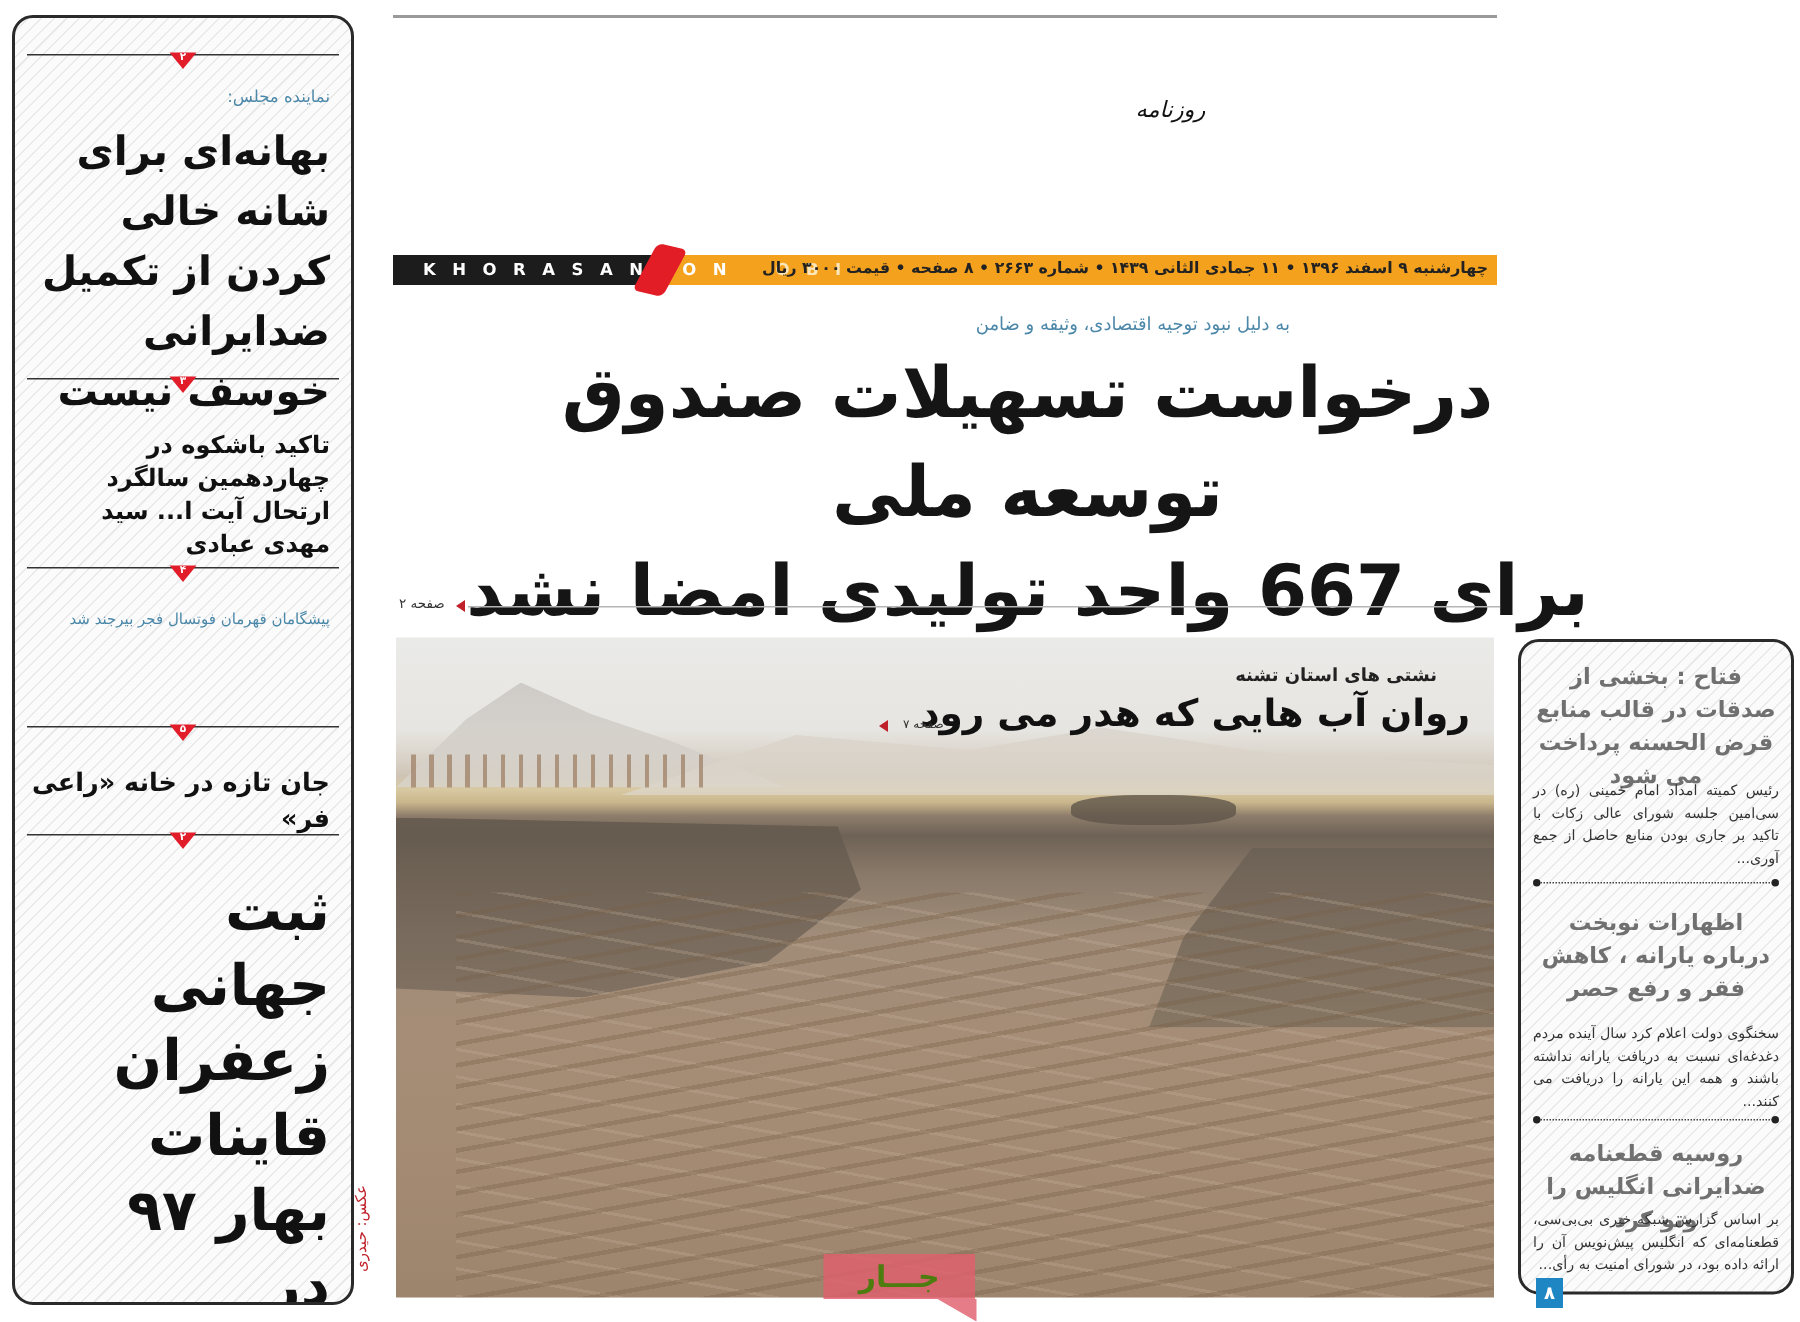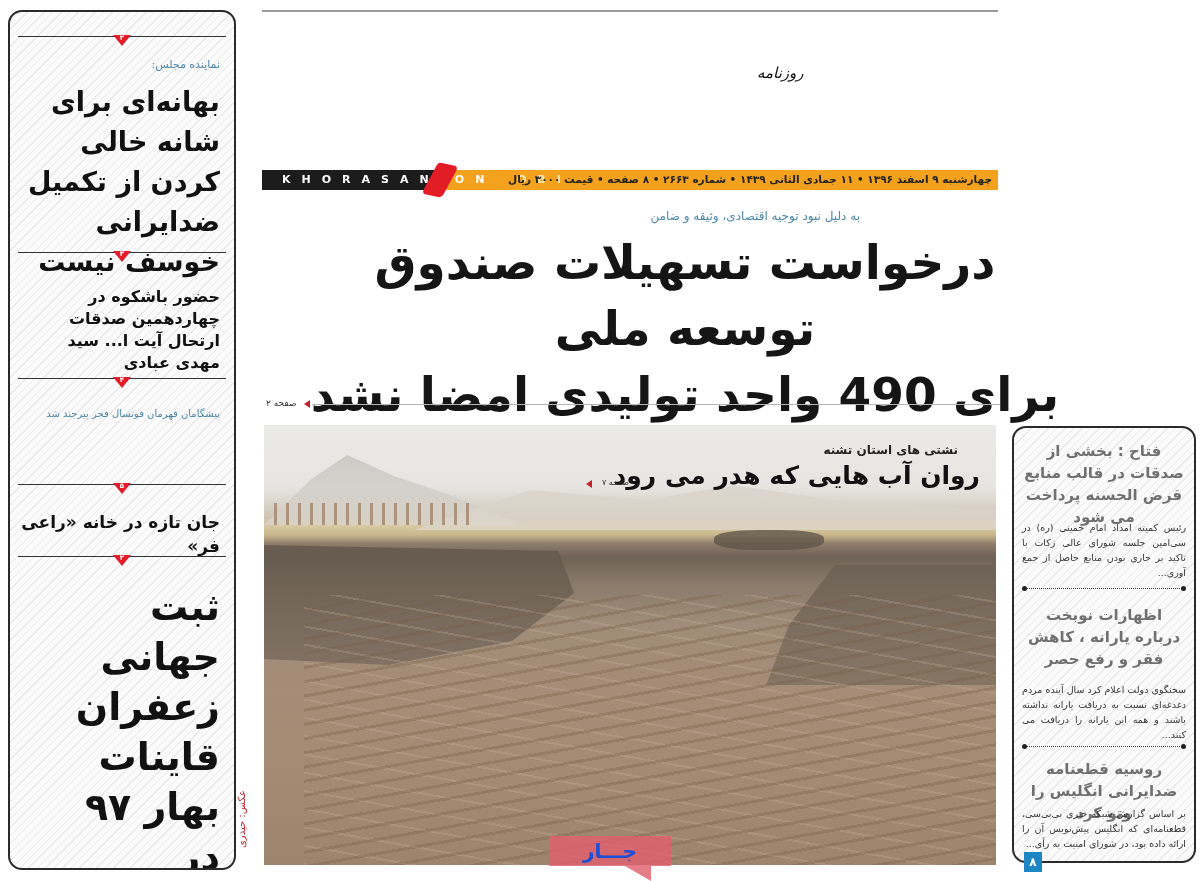--- a/index.html
+++ b/index.html
@@ -120,23 +120,23 @@
   #photo-ref { position: absolute; left: 338px; top: 53px; font-size: 8px; color: #333; direction: rtl; }
   #photo-ref-arrow { position: absolute; left: 322px; top: 55px; width: 0; height: 0; border-top: 4px solid transparent; border-bottom: 4px solid transparent; border-right: 6px solid #c0202a; }
 
   #photo-credit {
     position: absolute; left: 236px; top: 790px; width: 16px; height: 80px;
     writing-mode: vertical-rl; transform: rotate(180deg);
     color: #c0202a; font-size: 10px; direction: rtl;
   }
 
   #watermark {
-    position: absolute; left: 549px; top: 836px; width: 122px; height: 30px;
+    position: absolute; left: 549px; top: 836px; width: 101px; height: 30px;
     background: rgba(225, 95, 110, 0.82);
-    color: #1d4ed8; font-weight: bold; font-size: 20px; text-align: center; line-height: 30px; direction: rtl;
+    color: #4d7c0f; font-weight: bold; font-size: 20px; text-align: center; line-height: 30px; direction: rtl;
   }
   #watermark-tail {
     position: absolute; left: 625px; top: 866px; width: 0; height: 0;
     border-left: 26px solid transparent; border-top: 15px solid rgba(225, 95, 110, 0.82);
   }
 
   
   #right-col {
     position: absolute; left: 1012px; top: 426px; width: 184px; height: 437px;
     border: 2px solid #2a2a2a; border-radius: 14px; overflow: hidden;
@@ -161,21 +161,21 @@
     <span class="num">۲</span>
   </div>
   <div class="left-kicker" style="top:46px;">نماینده مجلس:</div>
   <div class="left-title" style="top:70px; font-size:27px; line-height:40px;">بهانه‌ای برای شانه خالی کردن از تکمیل ضدایرانی خوسف نیست</div>
 
   <div class="section-divider" style="top:240px;">
     <div class="line"></div>
       <div class="tri"></div>
     <span class="num">۳</span>
   </div>
-  <div class="left-title" style="top:274px; font-size:16px; line-height:22px;">حضور باشکوه در چهاردهمین صدقات ارتحال آیت ا... سید مهدی عبادی</div>
+  <div class="left-title" style="top:274px; font-size:16px; line-height:22px;">تاکید باشکوه در چهاردهمین سالگرد ارتحال آیت ا... سید مهدی عبادی</div>
 
   <div class="section-divider" style="top:366px;">
     <div class="line"></div>
       <div class="tri"></div>
     <span class="num">۴</span>
   </div>
   <div class="left-kicker" style="top:396px; font-size:10px;">پیشگامان قهرمان فوتسال فجر بیرجند شد</div>
 
   <div class="section-divider" style="top:472px;">
     <div class="line"></div>
@@ -202,21 +202,21 @@
   <div class="orange"></div>
   <span class="brand-left">KHORASANJON</span>
   <div class="red-diamond"></div>
   <span class="brand-right">OBI</span>
   <span class="date">چهارشنبه ۹ اسفند ۱۳۹۶ • ۱۱ جمادی الثانی ۱۴۳۹ • شماره ۲۶۶۳ • ۸ صفحه • قیمت ۳۰۰۰ ریال</span>
 </div>
 
 <div id="kicker">به دلیل نبود توجیه اقتصادی، وثیقه و ضامن</div>
 <div id="headline">
   <div>درخواست تسهیلات صندوق توسعه ملی</div>
-  <div>برای 490 واحد تولیدی امضا نشد</div>
+  <div>برای 667 واحد تولیدی امضا نشد</div>
 </div>
 <div id="page-ref">
   <div class="rule"></div>
   <div class="arrow"></div>
   <span class="label">صفحه ۲</span>
 </div>
 
 <div id="photo">
   <div class="mountain"></div>
   <div class="mountain2"></div>

